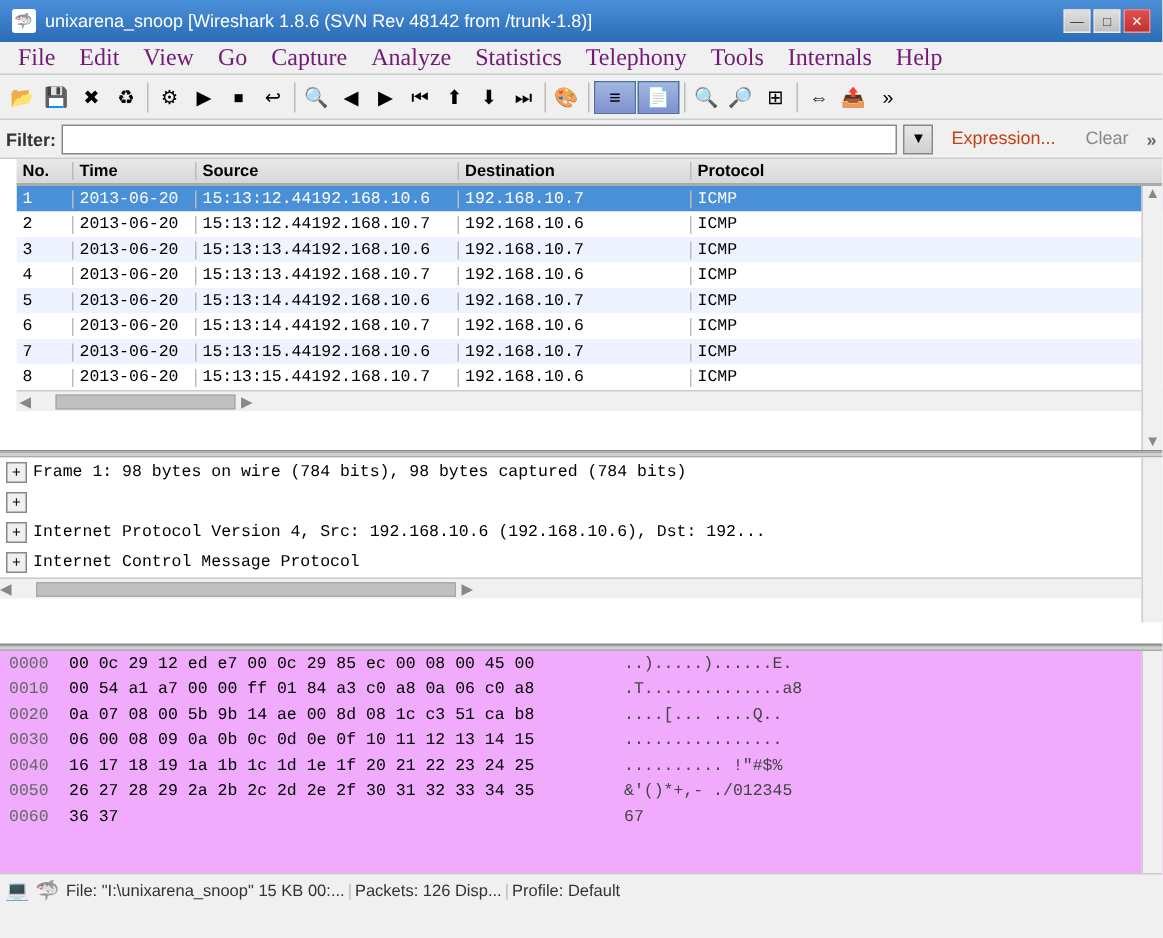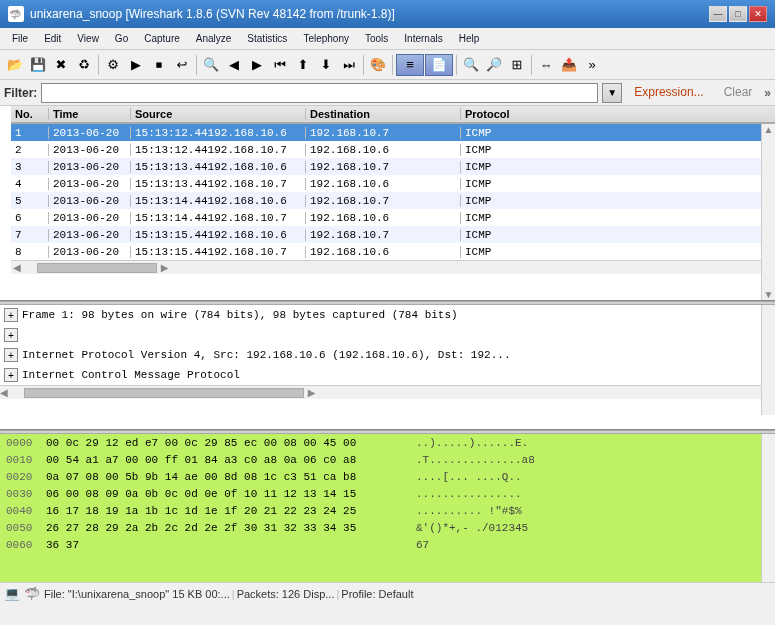--- a/index.html
+++ b/index.html
@@ -63,22 +63,23 @@
       padding: 2px 4px;
       display: flex;
       gap: 0px;
       border-bottom: 1px solid #ccc;
       height: 22px;
       align-items: center;
     }
     .menu-item {
       padding: 2px 8px;
       cursor: pointer;
-      font-size: 10px;
-      color: #0f172a;
+      font-size: 16px;
+      color: #701a75;
+      font-family: Liberation Serif, serif;
     }
     .toolbar {
       background: #f0f0f0;
       padding: 2px 4px;
       display: flex;
       align-items: center;
       gap: 1px;
       border-bottom: 1px solid #ccc;
       height: 30px;
     }
@@ -276,21 +277,21 @@
       right: 0;
       top: 0;
       width: 14px;
       height: calc(100% - 14px);
       background: #f0f0f0;
       border-left: 1px solid #ccc;
     }
     
     .hex-dump {
       height: 148px;
-      background: #bef264;
+      background: #f0abfc;
       overflow: hidden;
       position: relative;
       font-family: 'Courier New', monospace;
       font-size: 11px;
     }
     .hex-row {
       display: flex;
       height: 17px;
       align-items: center;
       padding: 0 6px;

